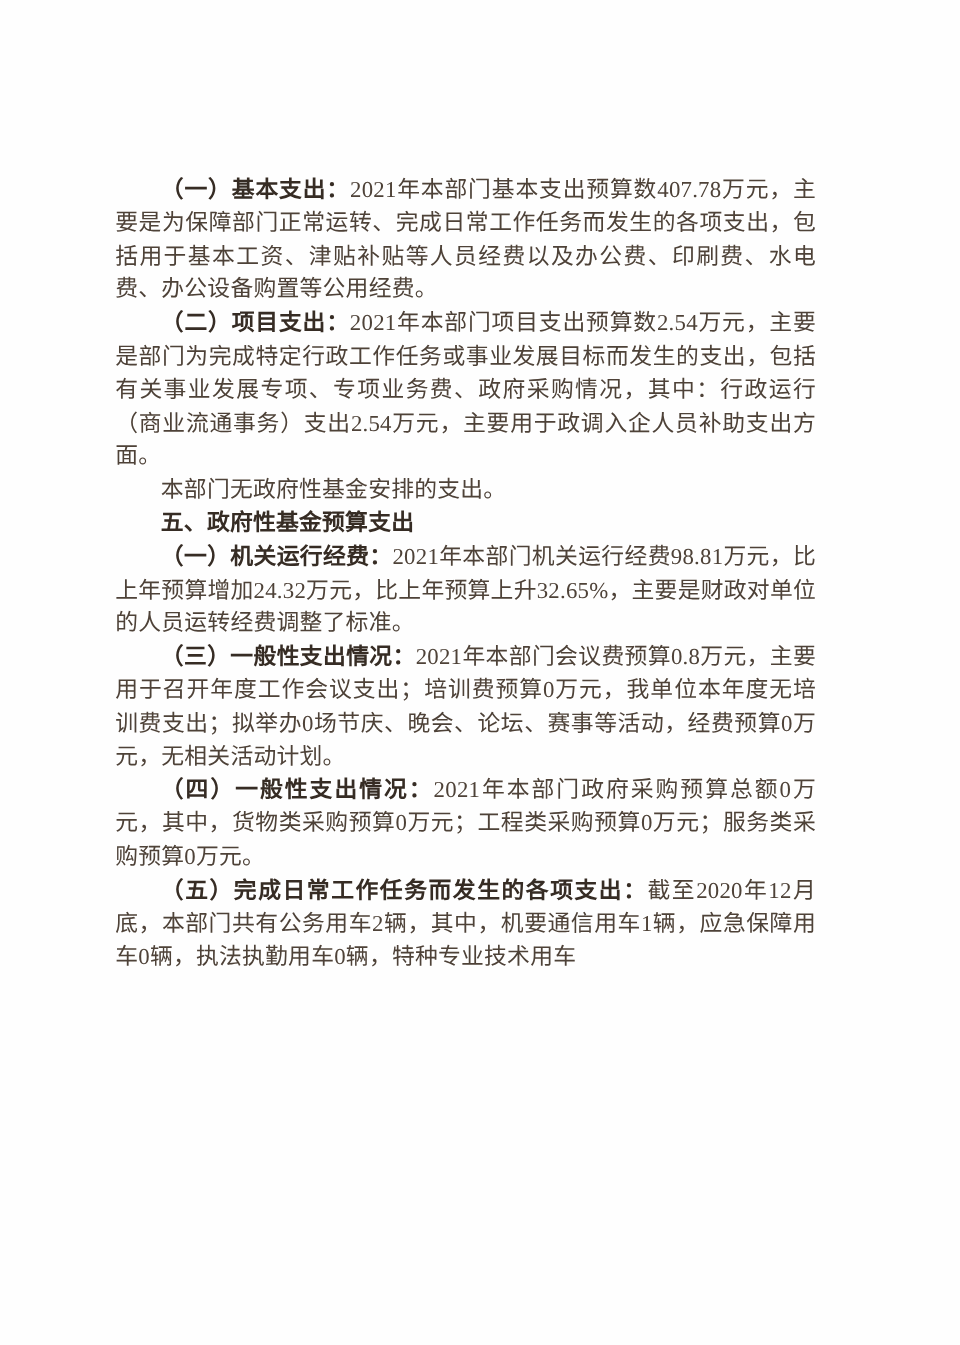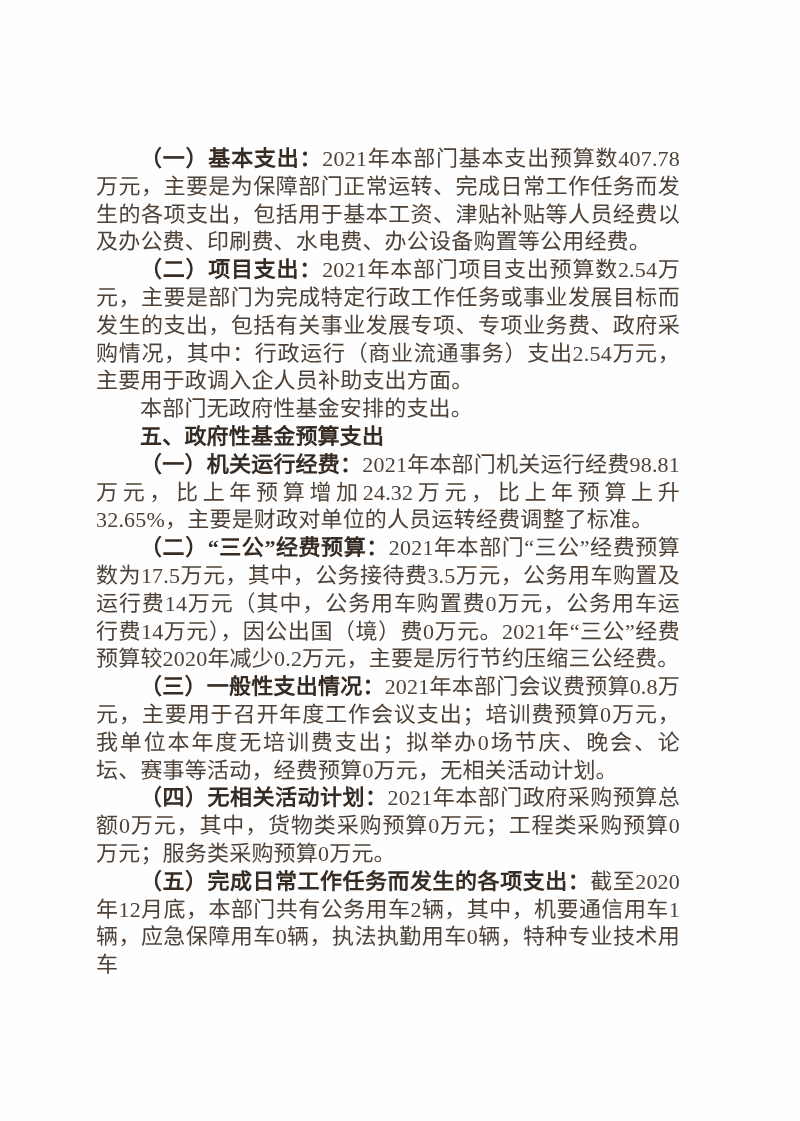--- a/index.html
+++ b/index.html
@@ -13,21 +13,21 @@
       height: 1121px;
       background: #fefefe;
       overflow: hidden;
       font-family: "Liberation Serif", "DejaVu Serif", serif;
     }
     .text-block {
       position: absolute;
       left: 96px;
       top: 145px;
       width: 584px;
-      font-size: 22px;
+      font-size: 19px;
       line-height: 27.8px;
       color: #4e4238;
       text-align: justify;
       text-justify: inter-ideograph;
       letter-spacing: 0.2px;
     }
     .para {
       margin: 0;
       padding: 0;
       text-indent: 2em;
@@ -50,22 +50,21 @@
 
     <p class="para"><span class="lead">（二）项目支出：</span><span class="body">2021年本部门项目支出预算数2.54万元，主要是部门为完成特定行政工作任务或事业发展目标而发生的支出，包括有关事业发展专项、专项业务费、政府采购情况，其中：行政运行（商业流通事务）支出2.54万元，主要用于政调入企人员补助支出方面。</span></p>
 
     <p class="para"><span class="lead"></span><span class="body">本部门无政府性基金安排的支出。</span></p>
 
     <p class="para"><span class="lead">五、政府性基金预算支出</span><span class="body"></span></p>
 
 
     <p class="para"><span class="lead">（一）机关运行经费：</span><span class="body">2021年本部门机关运行经费98.81万元，比上年预算增加24.32万元，比上年预算上升32.65%，主要是财政对单位的人员运转经费调整了标准。</span></p>
 
-    <p class="para"><span class="lead">（二）“三公”经费预算：</span><span class="body">2021年本部门“三公”经费预算数为17.5万元，其中，公务接待费3.5万元，公务用车购置及运行费14万元（其中，公务用车购置费0万元，公务用车运行费14万元），因公出国（境）费0万元。2021年“三公”经费预算较2020年减少0.2万元，主要是厉行节约压缩三公经费。</span></p>
 
     <p class="para"><span class="lead">（三）一般性支出情况：</span><span class="body">2021年本部门会议费预算0.8万元，主要用于召开年度工作会议支出；培训费预算0万元，我单位本年度无培训费支出；拟举办0场节庆、晚会、论坛、赛事等活动，经费预算0万元，无相关活动计划。</span></p>
 
-    <p class="para"><span class="lead">（四）无相关活动计划：</span><span class="body">2021年本部门政府采购预算总额0万元，其中，货物类采购预算0万元；工程类采购预算0万元；服务类采购预算0万元。</span></p>
+    <p class="para"><span class="lead">（四）一般性支出情况：</span><span class="body">2021年本部门政府采购预算总额0万元，其中，货物类采购预算0万元；工程类采购预算0万元；服务类采购预算0万元。</span></p>
 
     <p class="para"><span class="lead">（五）完成日常工作任务而发生的各项支出：</span><span class="body">截至2020年12月底，本部门共有公务用车2辆，其中，机要通信用车1辆，应急保障用车0辆，执法执勤用车0辆，特种专业技术用车</span></p>
 
   </div>
 </div>
 
 </body></html>

